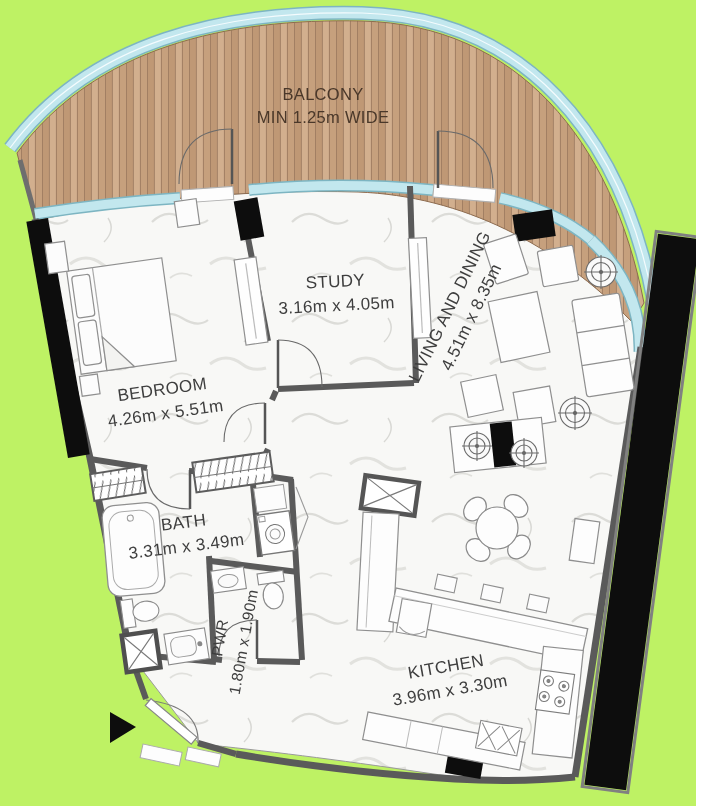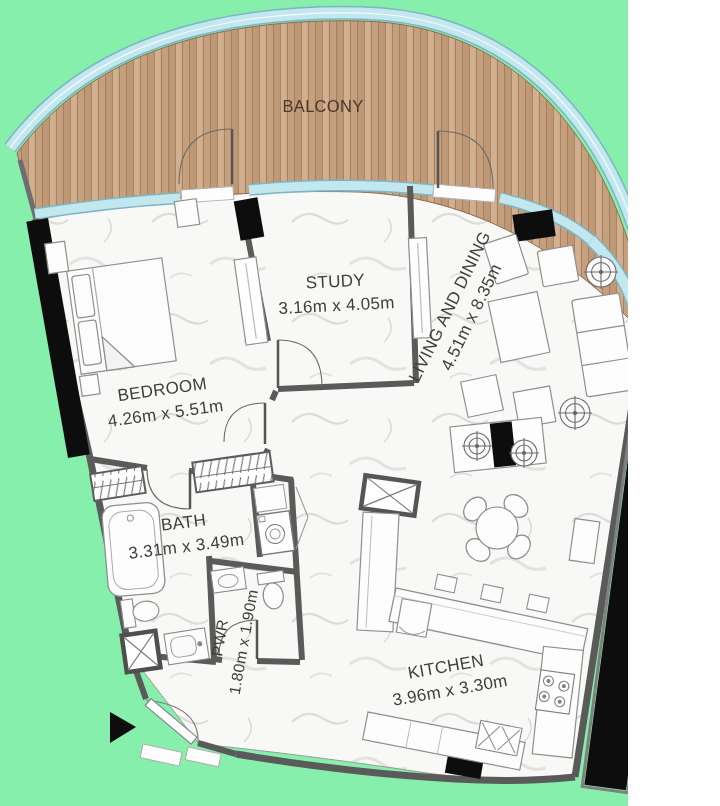--- a/index.html
+++ b/index.html
@@ -1,21 +1,21 @@
 <!DOCTYPE html>
 <html style="--wood: #c8a382; --glass: #c2e7ee; --glass_edge: #7db5c2; --wall: #5a5a5a; --column: #0d0d0d; --floor: #f8f8f6; --text: #3e3e3e; --balcony_text: #4a382a;"><head>
 <meta charset="utf-8">
 <style>
   :root{
     --wood:#c8a382; --glass:#c2e7ee; --glass_edge:#7db5c2;
     --wall:#5a5a5a; --column:#0d0d0d; --floor:#f8f8f6;
     --text:#3e3e3e; --balcony_text:#4a382a;
   }
   html,body{margin:0;padding:0;background:#fff;}
-  .stage{position:relative;width:628px;height:806px;background:#86efac;overflow:hidden;
+  .stage{position:relative;width:696px;height:806px;background:#bef264;overflow:hidden;
          font-family:"Liberation Sans","DejaVu Sans",sans-serif;}
   .stage svg{position:absolute;left:0;top:0;}
   .wallS{stroke:var(--wall);fill:none;}
   .colF{fill:var(--column);}
   .glassA{stroke:var(--glass_edge);fill:none;}
   .glassB{stroke:var(--glass);fill:none;}
   .glassW{stroke:#f4fbfd;fill:none;}
   .label{position:absolute;text-align:center;color:var(--text);
          font-size:17px;line-height:24px;letter-spacing:.3px;white-space:nowrap;}
   .label.balcony{color:var(--balcony_text);font-size:16.5px;line-height:23px;}
@@ -281,20 +281,21 @@
     <path d="M 147,469 Q 147,509 190,509" stroke="#6a6a6a" stroke-width="1.1"></path>
     <path d="M 265,403 L 265,444" stroke="#555" stroke-width="2.5"></path>
     <path d="M 224,442 Q 224,403 265,403" stroke="#6a6a6a" stroke-width="1.1"></path>
     <path d="M 257,659 L 257,620" stroke="#555" stroke-width="2.5"></path>
     <path d="M 219,656 Q 219,620 257,620" stroke="#6a6a6a" stroke-width="1.1"></path>
   </g>
 </svg>
 
 <div class="label balcony" style="left:323px;top:106px;transform:translate(-50%,-50%)">
   <div>BALCONY</div>
+  <div>MIN 1.25m WIDE</div>
 </div>
 <div class="label" style="left:336px;top:294px;transform:translate(-50%,-50%) rotate(-3deg)">
   <div>STUDY</div>
   <div>3.16m x 4.05m</div>
 </div>
 <div class="label" style="left:461px;top:312px;transform:translate(-50%,-50%) rotate(-64deg)">
   <div>LIVING AND DINING</div>
   <div>4.51m x 8.35m</div>
 </div>
 <div class="label" style="left:164px;top:402px;transform:translate(-50%,-50%) rotate(-8deg)">

